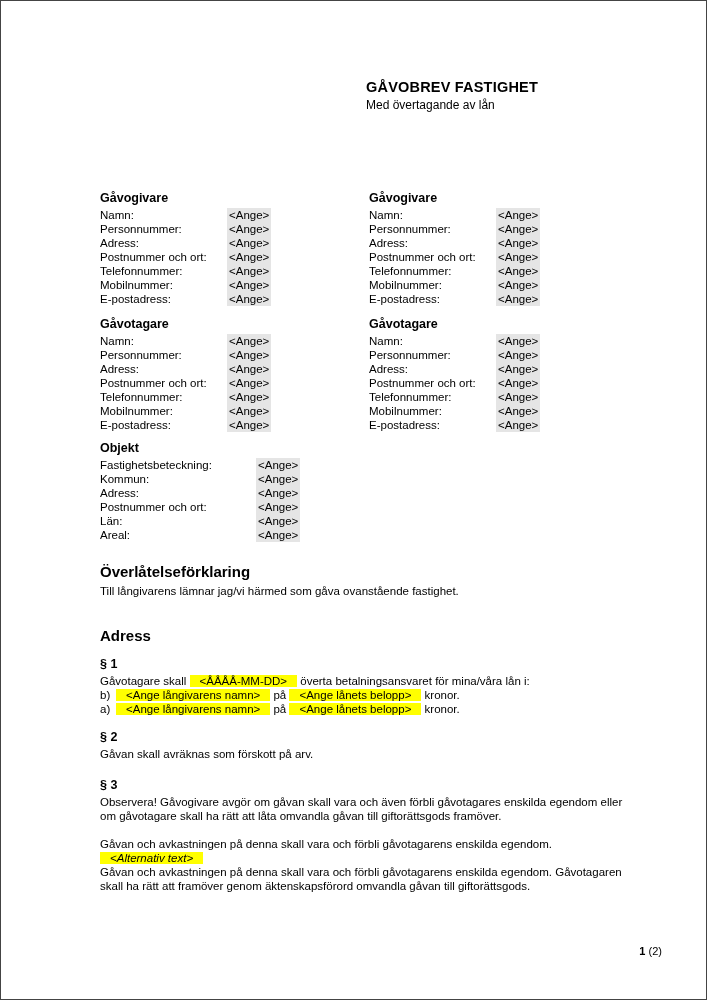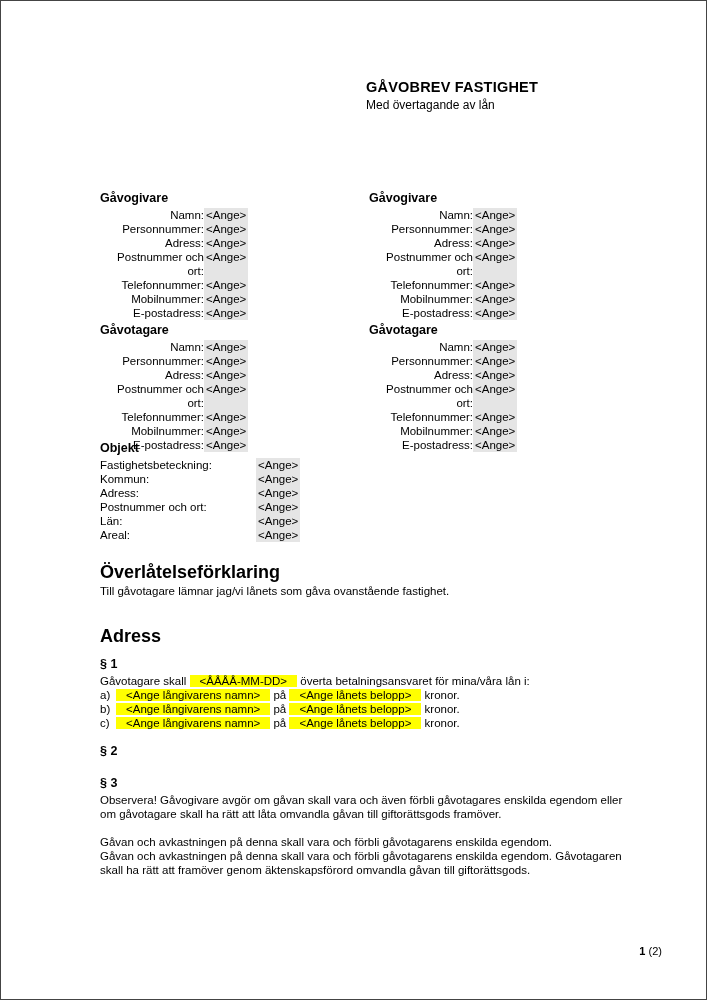--- a/index.html
+++ b/index.html
@@ -15,36 +15,36 @@
     overflow: hidden;
   }
   
   .title-block { position:absolute; left:365px; top:78px; }
   .doc-title   { font-size:14.5px; font-weight:bold; letter-spacing:0.2px; }
   .doc-subtitle{ font-size:12px; margin-top:3px; }
 
   
   .parties {
     position:absolute; left:99px; top:190px; width:530px;
-    display:grid; grid-template-columns:269px 261px; row-gap:3px;
+    display:grid; grid-template-columns:269px 261px; row-gap:11px;
   }
   .party-heading, .objekt-heading { font-size:12.5px; font-weight:bold; margin:0 0 3px 0; }
   .frow { display:flex; line-height:14px; font-size:11.5px; }
   .flabel { flex:0 0 auto; }
-  .party .flabel  { width:104px;text-align:right; }
+  .party .flabel  { width:127px; }
   .objekt .flabel { width:156px; }
   .hl { background:#ffff00; padding:0 10px; }
   .fvalue { background:#e5e5e5; padding:0 2px; }
 
   
   .objekt { position:absolute; left:99px; top:440px; }
 
   
   .main-text { position:absolute; left:99px; top:563px; width:526px; font-size:11.5px; line-height:14px; }
-  .h-large { font-size:18px; font-weight:bold; line-height:16px; margin:0; }
+  .h-large { font-size:15px; font-weight:bold; line-height:16px; margin:0; }
   .h-para  { font-size:12.5px; font-weight:bold; line-height:15px; margin:0; }
   .transfer-body { margin-top:4px; }
   .villkor-heading { margin-top:30px; }
   .s1-heading { margin-top:13px; }
   .s1-intro { margin-top:2px; }
   .loan-row { }
   .loan-prefix { display:inline-block; width:16px; }
   .s2-heading { margin-top:14px; }
   .s2-body { margin-top:2px; }
   .s3-heading { margin-top:17px; }
@@ -267,46 +267,45 @@
         <div class="frow">
           <span class="flabel">Areal:</span>
           <span class="fvalue">&lt;Ange&gt;</span>
         </div>
       </div>
   </div>
 
   <div class="main-text">
 
     <div class="h-large">Överlåtelseförklaring</div>
-    <div class="transfer-body">Till gåvotagare lämnar jag/vi lånets som gåva ovanstående fastighet.</div>
+    <div class="transfer-body">Till långivarens lämnar jag/vi härmed som gåva ovanstående fastighet.</div>
 
     <div class="h-large villkor-heading">Adress</div>
 
     <div class="h-para s1-heading">§ 1</div>
     <div class="s1-intro"><span>Gåvotagare skall </span><span class="hl">&lt;ÅÅÅÅ-MM-DD&gt;</span><span> överta betalningsansvaret för mina/våra lån i:</span></div>
     <div>
 
         <div class="loan-row">
+          <span class="loan-prefix">b)</span><span class="hl">&lt;Ange långivarens namn&gt;</span> <span>på</span> <span class="hl">&lt;Ange lånets belopp&gt;</span> <span>kronor.</span>
+        </div>
+
+        <div class="loan-row">
           <span class="loan-prefix">a)</span><span class="hl">&lt;Ange långivarens namn&gt;</span> <span>på</span> <span class="hl">&lt;Ange lånets belopp&gt;</span> <span>kronor.</span>
         </div>
 
-        <div class="loan-row">
-          <span class="loan-prefix">b)</span><span class="hl">&lt;Ange långivarens namn&gt;</span> <span>på</span> <span class="hl">&lt;Ange lånets belopp&gt;</span> <span>kronor.</span>
-        </div>
-
-        <div class="loan-row">
-          <span class="loan-prefix">c)</span><span class="hl">&lt;Ange långivarens namn&gt;</span> <span>på</span> <span class="hl">&lt;Ange lånets belopp&gt;</span> <span>kronor.</span>
-        </div>
       </div>
 
     <div class="h-para s2-heading">§ 2</div>
+    <div class="s2-body">Gåvan skall avräknas som förskott på arv.</div>
 
     <div class="h-para s3-heading">§ 3</div>
     <div class="s3-para1">Observera! Gåvogivare avgör om gåvan skall vara och även förbli gåvotagares enskilda egendom eller om gåvotagare skall ha rätt att låta omvandla gåvan till giftorättsgods framöver.</div>
     <div class="s3-para2">Gåvan och avkastningen på denna skall vara och förbli gåvotagarens enskilda egendom.</div>
+    <div><span class="hl alt-label">&lt;Alternativ text&gt;</span></div>
     <div class="s3-para3">Gåvan och avkastningen på denna skall vara och förbli gåvotagarens enskilda egendom. Gåvotagaren skall ha rätt att framöver genom äktenskapsförord omvandla gåvan till giftorättsgods.</div>
 
   </div>
 
   <div class="footer">
     <span class="pnum">1</span> <span>(2)</span>
   </div>
 
 </div>
 

